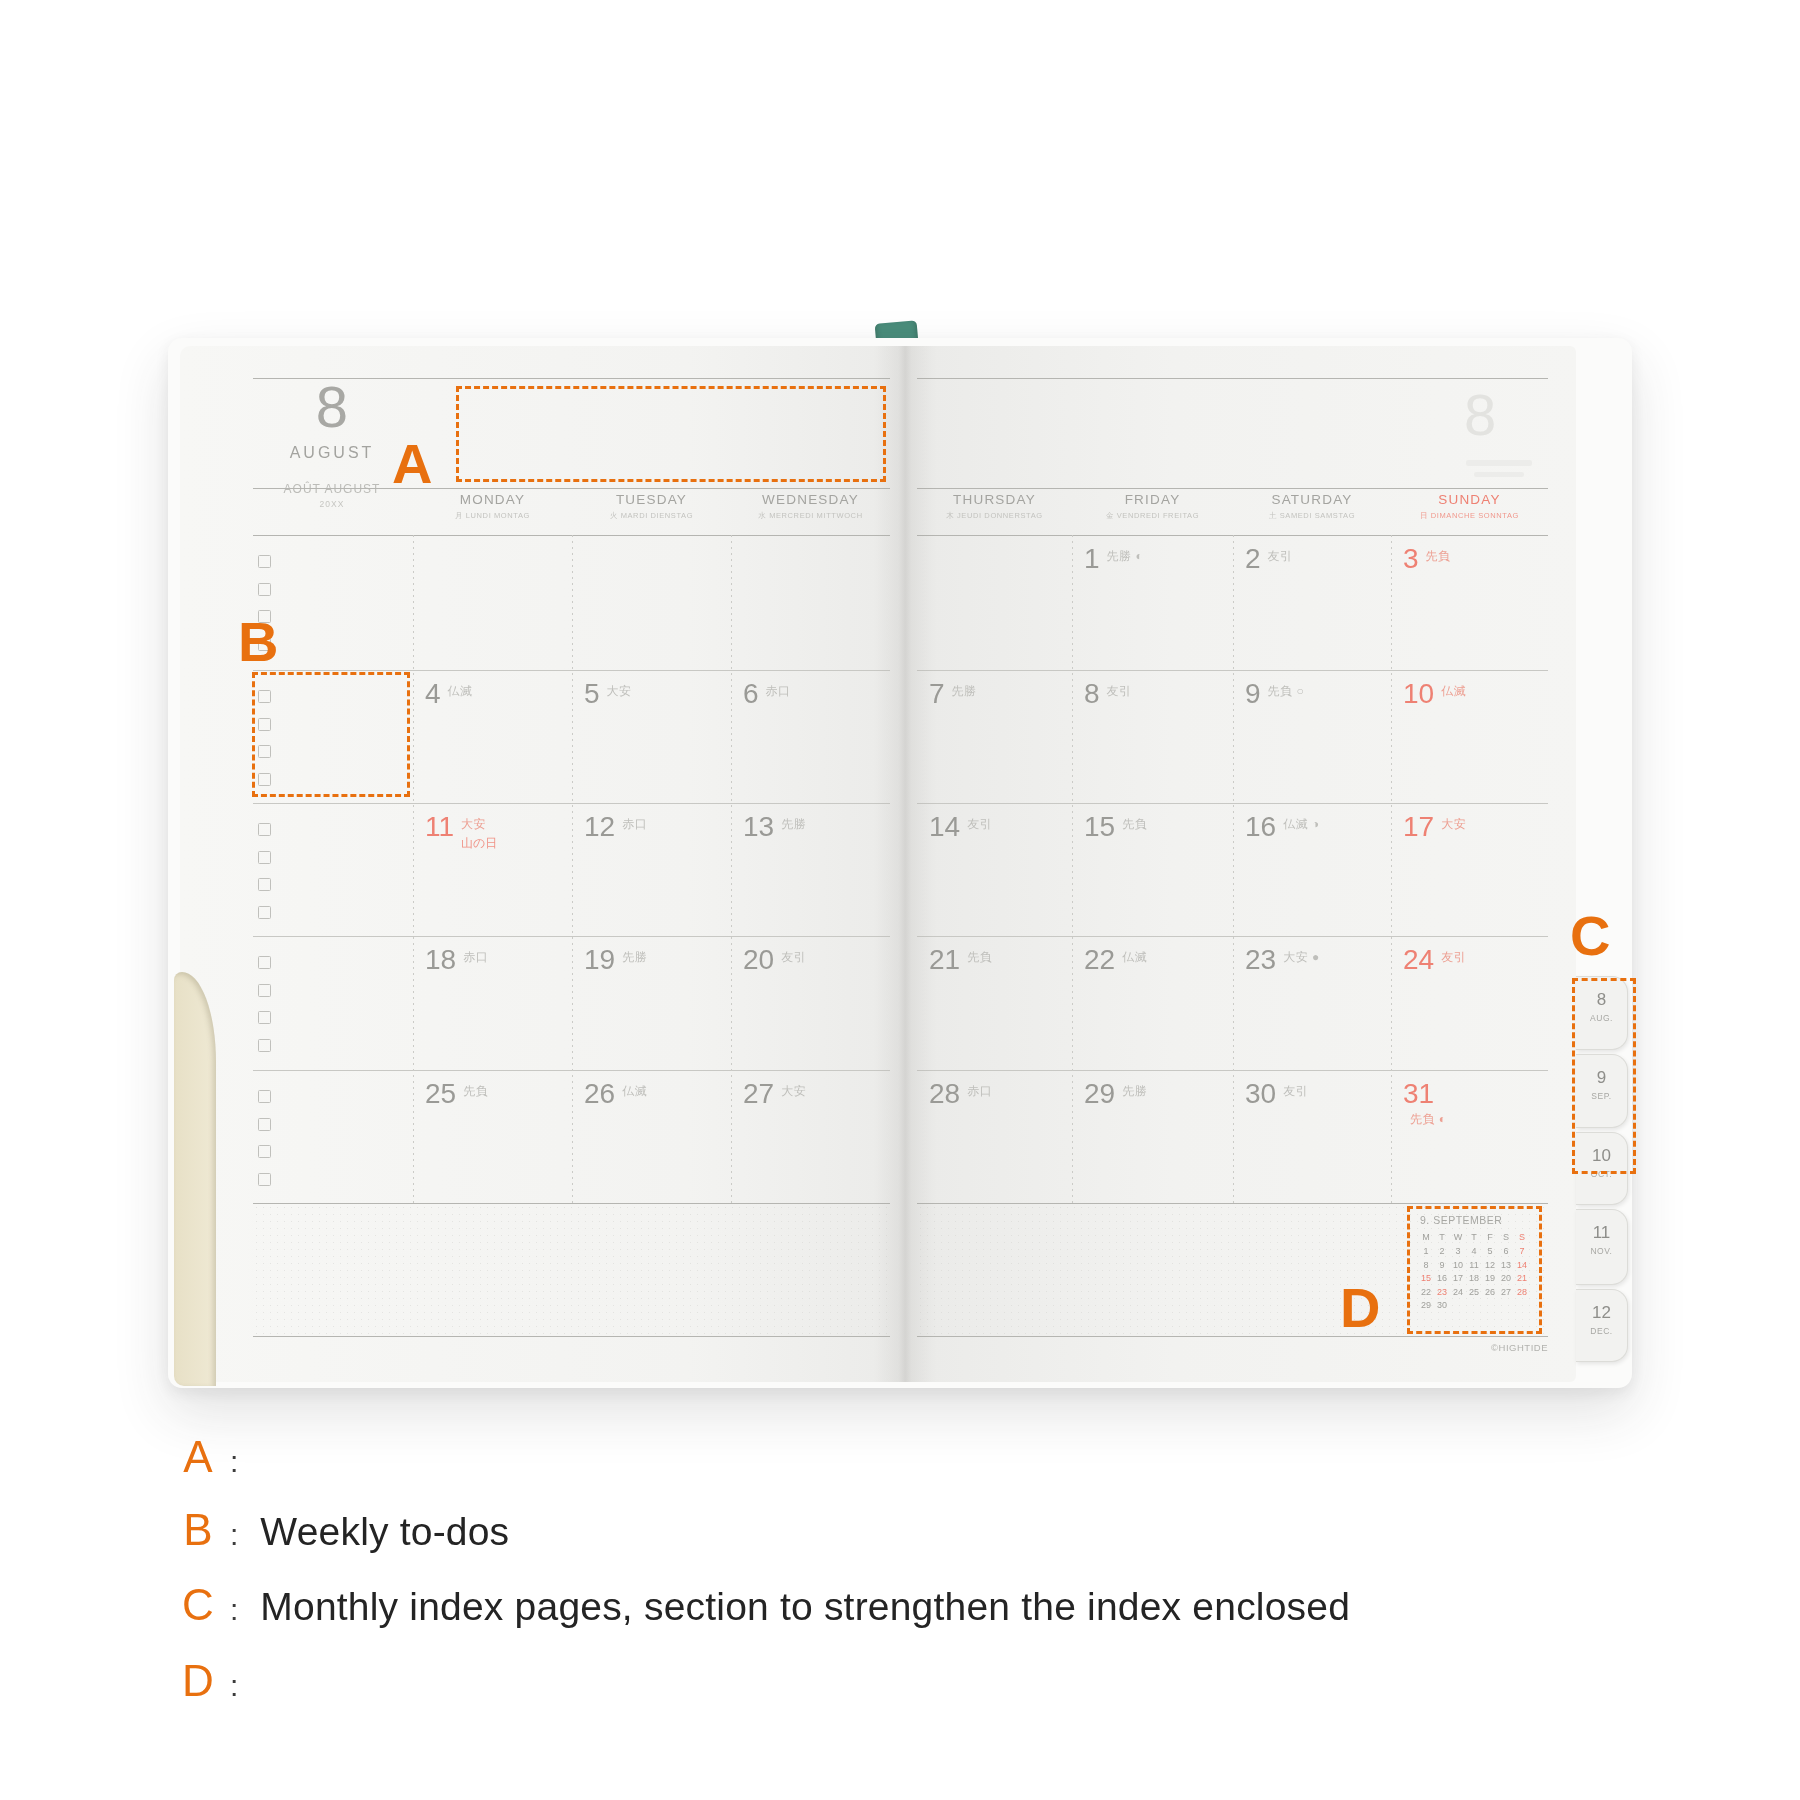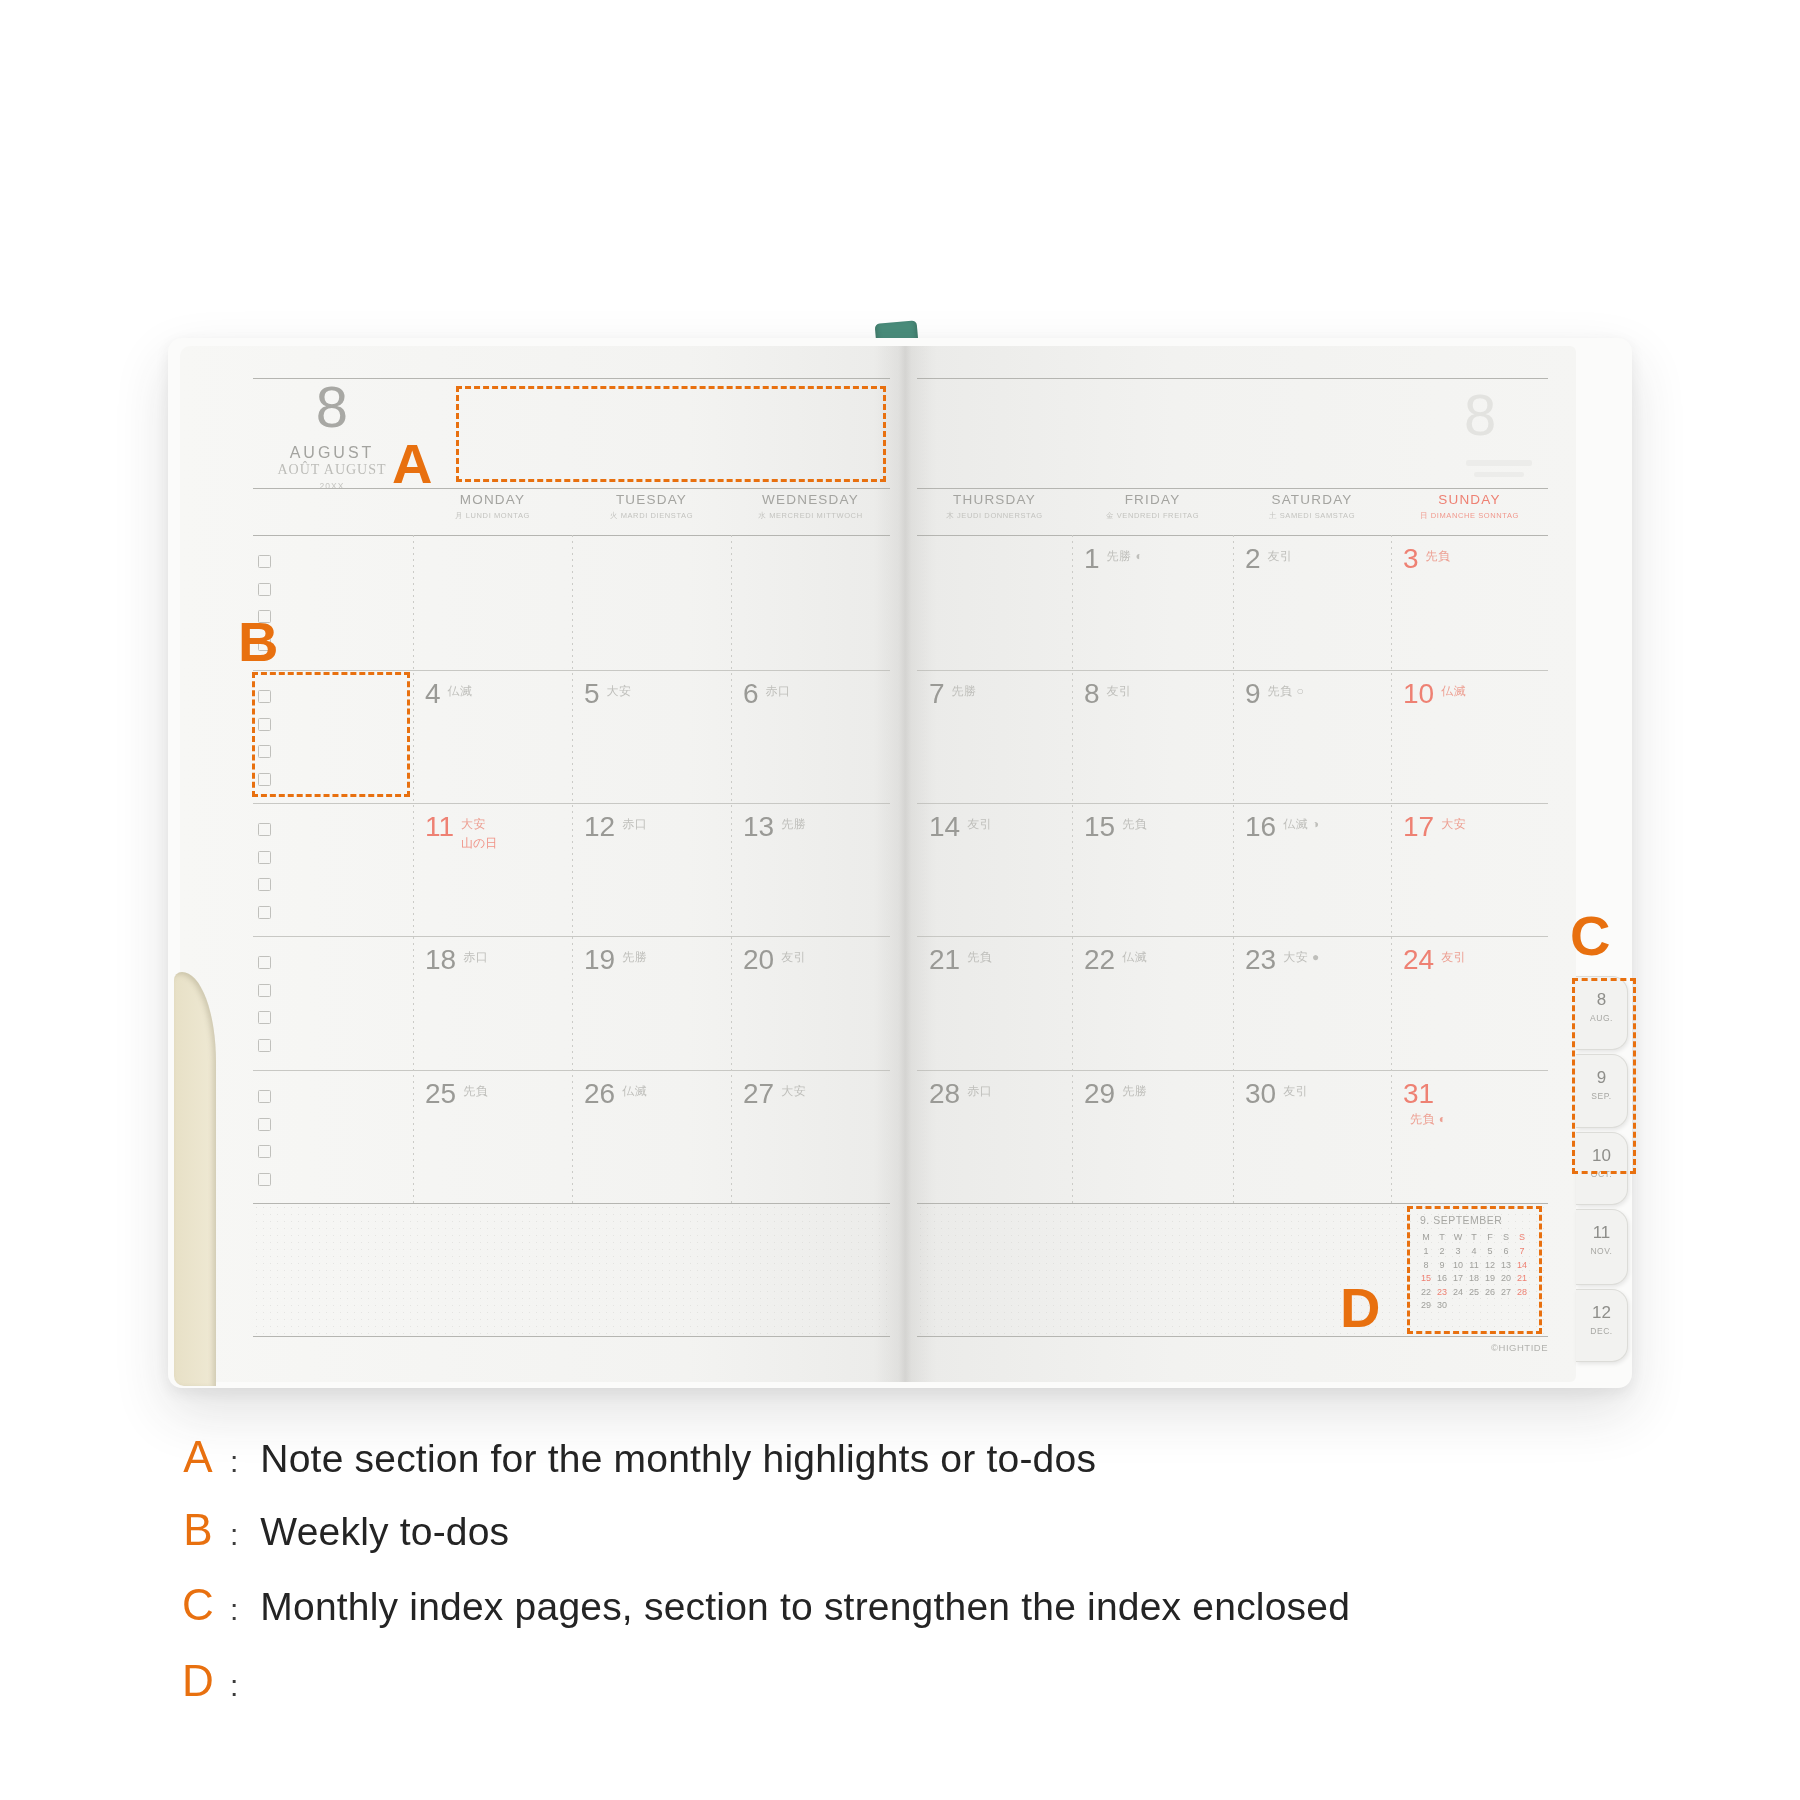--- a/index.html
+++ b/index.html
@@ -29,21 +29,21 @@
   .hrule{position:absolute;height:1px;background:#c8c8c4;}
   .hrule.strong{background:#b5b5b1;}
   .vdots{position:absolute;width:1px;
          background-image:repeating-linear-gradient(to bottom,#cbcbc7 0 2px,transparent 2px 6px);}
   .dotgrid{position:absolute;background-image:radial-gradient(#cfcfcb .6px,transparent .7px);
          background-size:7px 7px;opacity:.45;}
 
   .month{position:absolute;left:74px;top:42px;width:160px;text-align:center;}
   .month .num{display:block;font-size:58px;font-weight:400;color:#a8a8a4;line-height:1;}
   .month .name{display:block;font-size:16px;letter-spacing:3px;color:#a3a39f;margin-top:8px;}
-  .month .sub{display:block;font-size:14px;letter-spacing:1px;color:#bcbcb8;margin-top:0;font-family:Liberation Serif, serif;}
+  .month .sub{display:block;font-size:12px;letter-spacing:1px;color:#bcbcb8;margin-top:20px;}
   .month .year{display:block;font-size:8.5px;letter-spacing:1px;color:#c6c6c2;margin-top:3px;}
   .ghost-num{position:absolute;left:1286px;top:50px;font-size:58px;color:#e3e3e0;line-height:1;}
   .ghost-bar{position:absolute;background:#ececea;border-radius:2px;}
 
   .dayhead{position:absolute;width:150px;text-align:center;}
   .dayhead .nm{display:block;font-size:13.5px;letter-spacing:1.2px;color:#a4a4a0;}
   .dayhead .sb{display:block;font-size:7.5px;letter-spacing:.6px;color:#c3c3bf;margin-top:4px;}
   .dayhead.red .nm{color:#ee8173;}
   .dayhead.red .sb{color:#f0988d;}
 
@@ -434,21 +434,20 @@
 
     <div class="letter" style="left:214px;top:100px;">A</div>
     <div class="letter" style="left:60px;top:278px;">B</div>
     <div class="letter" style="left:1392px;top:572px;">C</div>
     <div class="letter" style="left:1162px;top:944px;">D</div>
   </div>
 
   <div class="legend-row" style="top:1432px;">
     <span class="llet">A</span>
     <span class="lcol">:</span>
-    <span class="ltxt">Note section for the monthly highlights or to-dos</span>
   </div>
   <div class="legend-row" style="top:1505px;">
     <span class="llet">B</span>
     <span class="lcol">:</span>
     <span class="ltxt">Weekly to-dos</span>
   </div>
   <div class="legend-row" style="top:1580px;">
     <span class="llet">C</span>
     <span class="lcol">:</span>
     <span class="ltxt">Monthly index pages, section to strengthen the index enclosed</span>

